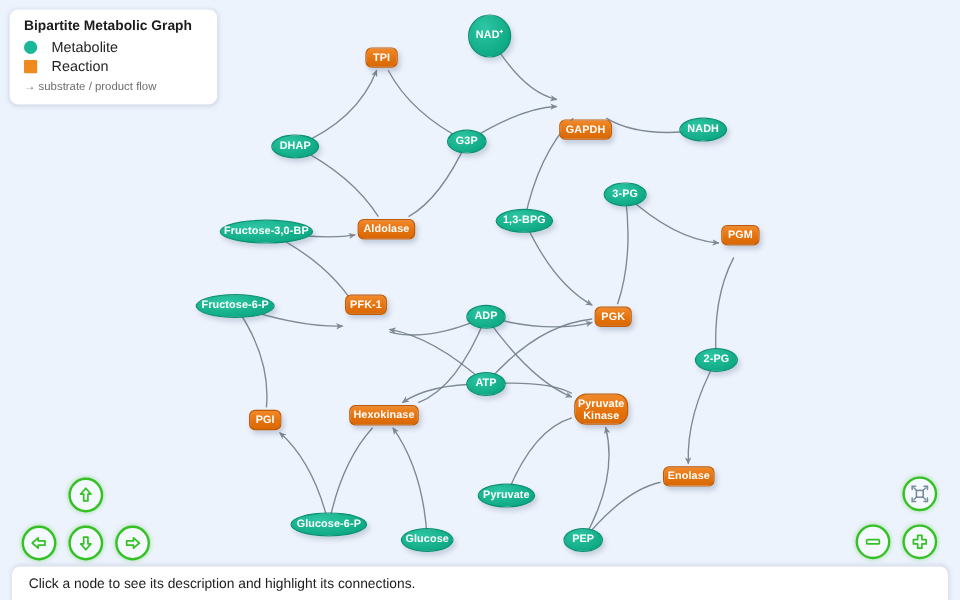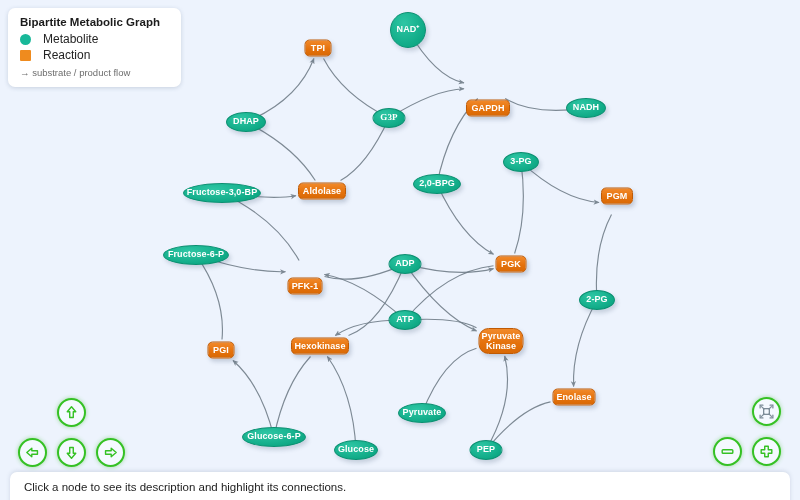--- a/index.html
+++ b/index.html
@@ -209,28 +209,28 @@
           <path d="M 222.0 339.5 Q 225.9 297.9 196.2 255.2" fill="none" stroke="#6e7b86" stroke-width="1.15" opacity="0.88" marker-end="url(#arrow)"></path>
         </g>
     </svg>
 
     <div id="node-layer">
         <div class="node metabolite" style="left: 408px; top: 30px; width: 36px; height: 36px;">NAD⁺</div>
         <div class="node reaction" style="left: 318px; top: 48px; width: 27px; height: 17px;">TPI</div>
         <div class="node reaction" style="left: 488px; top: 88px; width: 44px; height: 17px; margin-top: 20px;">GAPDH</div>
         <div class="node metabolite" style="left: 586px; top: 108px; width: 40px; height: 20px;">NADH</div>
         <div class="node metabolite" style="left: 246px; top: 122px; width: 40px; height: 20px;">DHAP</div>
-        <div class="node metabolite" style="left: 389px; top: 118px; width: 33px; height: 20px; font-family: Liberation Serif, serif;">G3P</div>
+        <div class="node metabolite" style="left: 389px; top: 118px; width: 33px; height: 20px;">G3P</div>
         <div class="node metabolite" style="left: 521px; top: 162px; width: 36px; height: 20px;">3-PG</div>
-        <div class="node metabolite" style="left: 437px; top: 184px; width: 48px; height: 20px;">2,0-BPG</div>
+        <div class="node metabolite" style="left: 437px; top: 184px; width: 48px; height: 20px;">1,3-BPG</div>
         <div class="node metabolite" style="left: 222px; top: 193px; width: 78px; height: 20px;">Fructose-3,0-BP</div>
         <div class="node reaction" style="left: 322px; top: 191px; width: 48px; height: 17px;">Aldolase</div>
         <div class="node reaction" style="left: 617px; top: 196px; width: 32px; height: 17px;">PGM</div>
         <div class="node metabolite" style="left: 196px; top: 255px; width: 66px; height: 20px;">Fructose-6-P</div>
-        <div class="node reaction" style="left: 305px; top: 286px; width: 35px; height: 17px;">PFK-1</div>
+        <div class="node reaction" style="left: 305px; top: 254px; width: 35px; height: 17px;">PFK-1</div>
         <div class="node metabolite" style="left: 405px; top: 264px; width: 33px; height: 20px;">ADP</div>
         <div class="node reaction" style="left: 511px; top: 264px; width: 31px; height: 17px;">PGK</div>
         <div class="node metabolite" style="left: 597px; top: 300px; width: 36px; height: 20px;">2-PG</div>
         <div class="node metabolite" style="left: 405px; top: 320px; width: 33px; height: 20px;">ATP</div>
         <div class="node reaction two-line" style="left: 501px; top: 341px; width: 45px; height: 26px;">Pyruvate Kinase</div>
         <div class="node reaction" style="left: 221px; top: 350px; width: 27px; height: 17px;">PGI</div>
         <div class="node reaction" style="left: 320px; top: 346px; width: 58px; height: 17px;">Hexokinase</div>
         <div class="node reaction" style="left: 574px; top: 397px; width: 43px; height: 17px;">Enolase</div>
         <div class="node metabolite" style="left: 422px; top: 413px; width: 48px; height: 20px;">Pyruvate</div>
         <div class="node metabolite" style="left: 274px; top: 437px; width: 64px; height: 20px;">Glucose-6-P</div>

